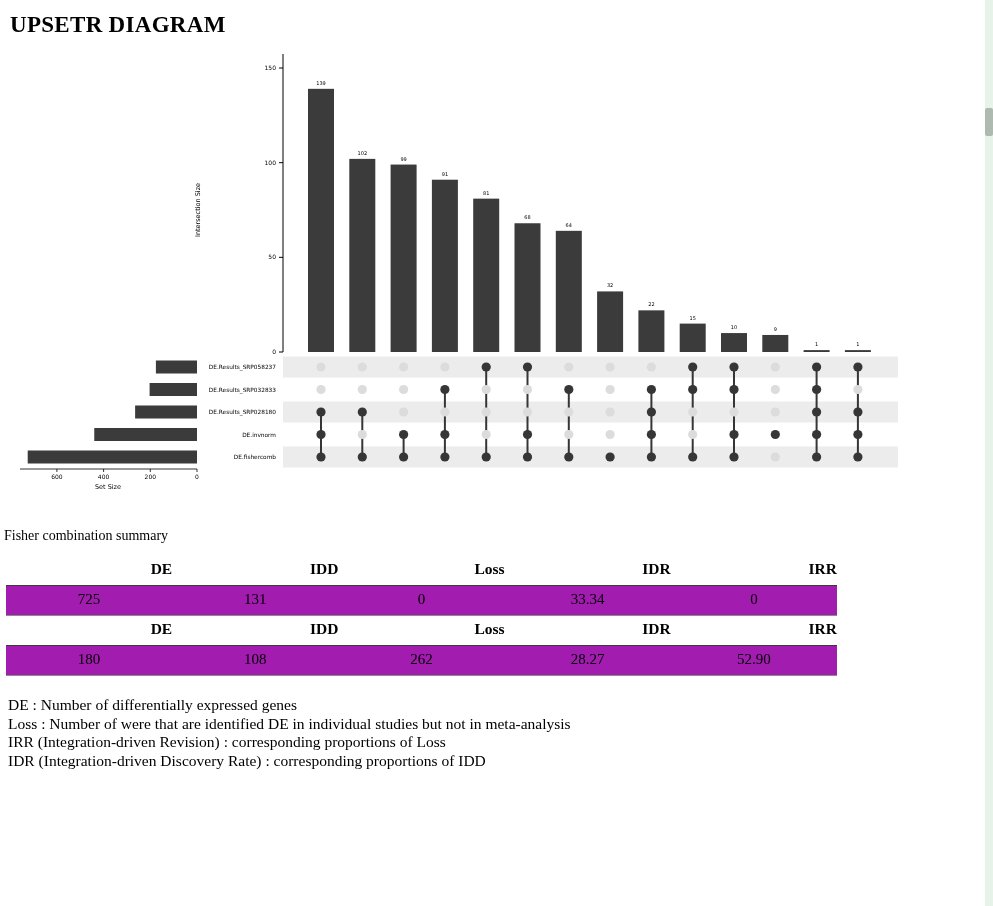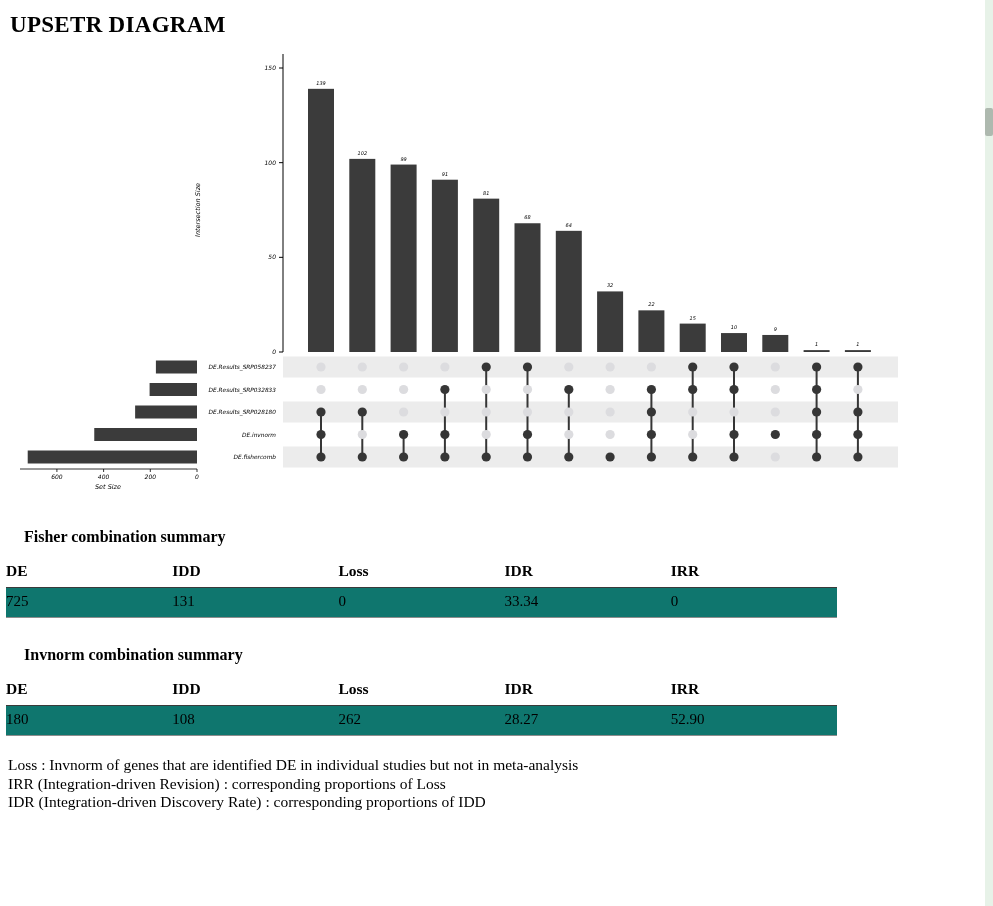--- a/index.html
+++ b/index.html
@@ -10,45 +10,46 @@
     width: 993px;
     font-family: "Liberation Serif", serif;
   }
   .page { position: relative; width: 845px; }
   h1.title {
     font-size: 23px;
     font-weight: bold;
     margin: 12px 0 6px 10px;
     letter-spacing: 0.3px;
   }
-  .plot-wrap { margin-left: 8px; font-style: italic; }
+  .plot-wrap { margin-left: 8px; }
   svg text { font-family: "DejaVu Sans", sans-serif; fill: #000; }
   .summary h2 {
-    font-size: 16px;
-    font-weight: bold;
-    margin: 28px 0 12px 24px;
+    font-size: 14px;
+    font-weight: normal;
+    margin: 28px 0 12px 4px;
   }
   table.summary-table {
     width: calc(100% - 14px);
     margin-left: 6px;
     border-collapse: collapse;
   }
   table.summary-table th {
     width: 20%;
-    text-align: left;
+    text-align: right;
     font-size: 15.5px;
     font-weight: bold;
     padding: 4px 0 7px 0;
     border-bottom: 1px solid #3a3a3a;
     font-family: "Liberation Serif", serif;
   }
   table.summary-table td {
+    text-align: center;
     font-size: 15px;
     padding: 5px 0 7px 0;
-    background: #0f766e;
+    background: #a21caf;
     border-bottom: 1px solid #8d8d8d;
     font-family: "Liberation Serif", serif;
   }
   .footnotes { margin: 20px 0 30px 8px; }
   .footnotes .footnote {
     font-size: 15.5px;
     line-height: 1.2;
   }
   .scrollbar-track {
     position: fixed;
@@ -235,21 +236,20 @@
               <td>725</td>
               <td>131</td>
               <td>0</td>
               <td>33.34</td>
               <td>0</td>
             </tr>
           </tbody>
         </table>
       </div>
       <div class="summary">
-        <h2>Invnorm combination summary</h2>
         <table class="summary-table">
           <thead>
             <tr>
               <th>DE</th>
               <th>IDD</th>
               <th>Loss</th>
               <th>IDR</th>
               <th>IRR</th>
             </tr>
           </thead>
@@ -260,21 +260,22 @@
               <td>262</td>
               <td>28.27</td>
               <td>52.90</td>
             </tr>
           </tbody>
         </table>
       </div>
     </div>
 
   <div id="footnotes" class="footnotes">
-      <div class="footnote">Loss : Invnorm of genes that are identified DE in individual studies but not in meta-analysis</div>
+      <div class="footnote">DE : Number of differentially expressed genes</div>
+      <div class="footnote">Loss : Number of were that are identified DE in individual studies but not in meta-analysis</div>
       <div class="footnote">IRR (Integration-driven Revision) : corresponding proportions of Loss</div>
       <div class="footnote">IDR (Integration-driven Discovery Rate) : corresponding proportions of IDD</div>
     </div>
 
 </div>
 
 <div class="scrollbar-track" style="background: rgb(231, 242, 232);">
   <div class="scrollbar-thumb" style="background: rgb(174, 185, 175);"></div>
 </div>
 

